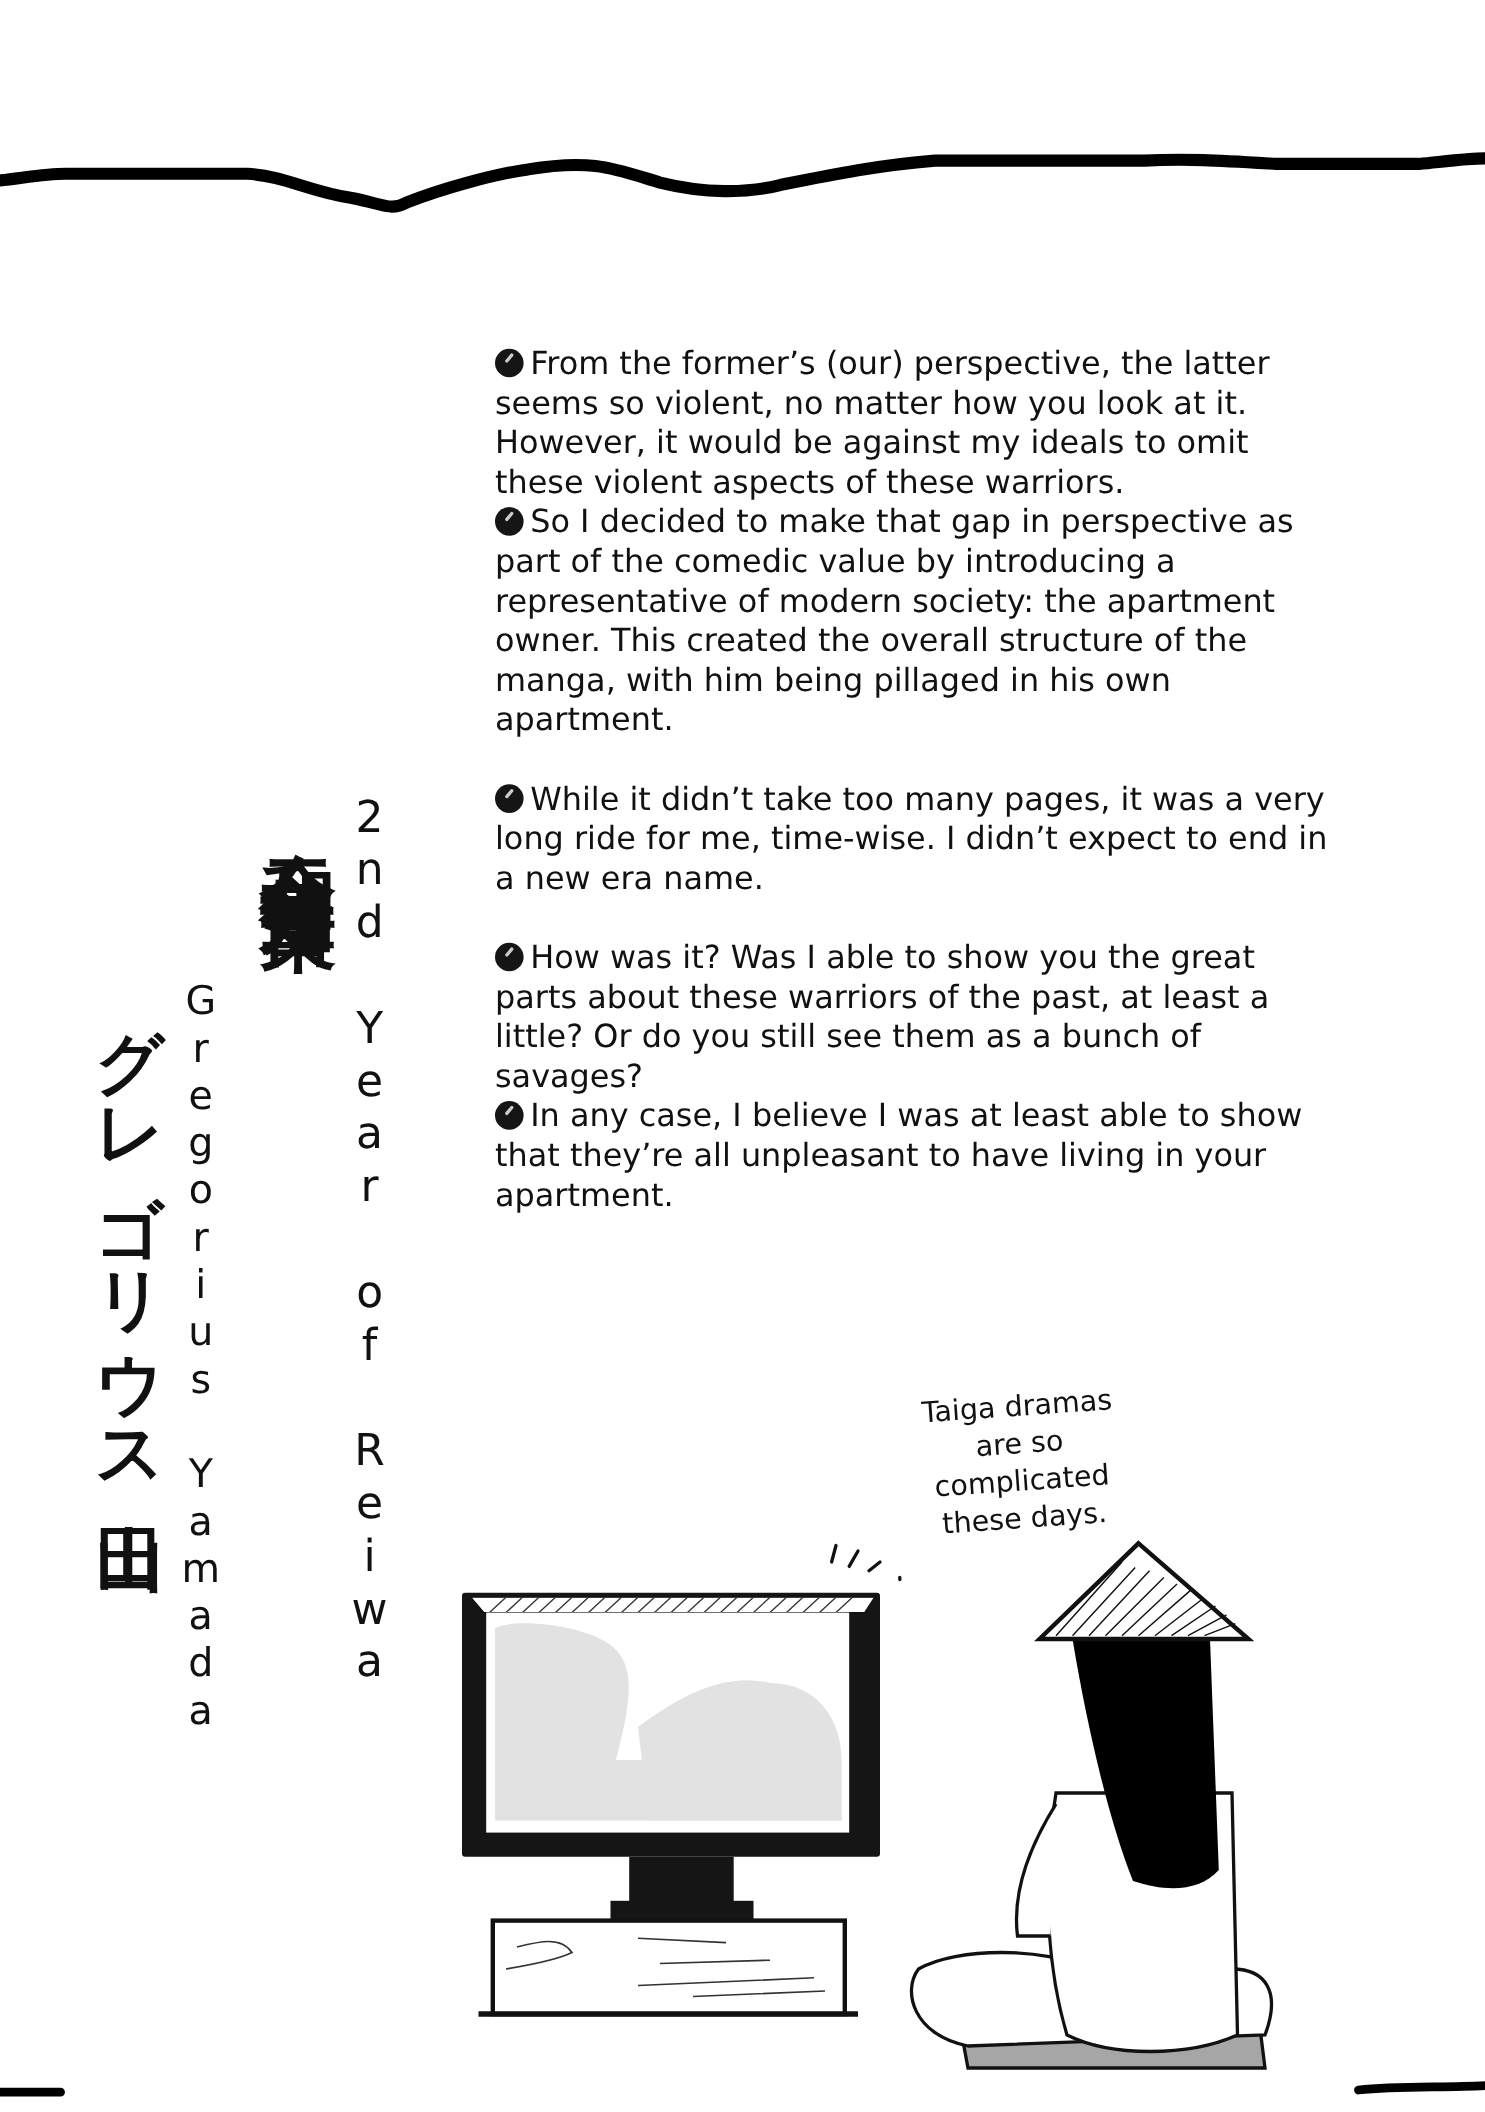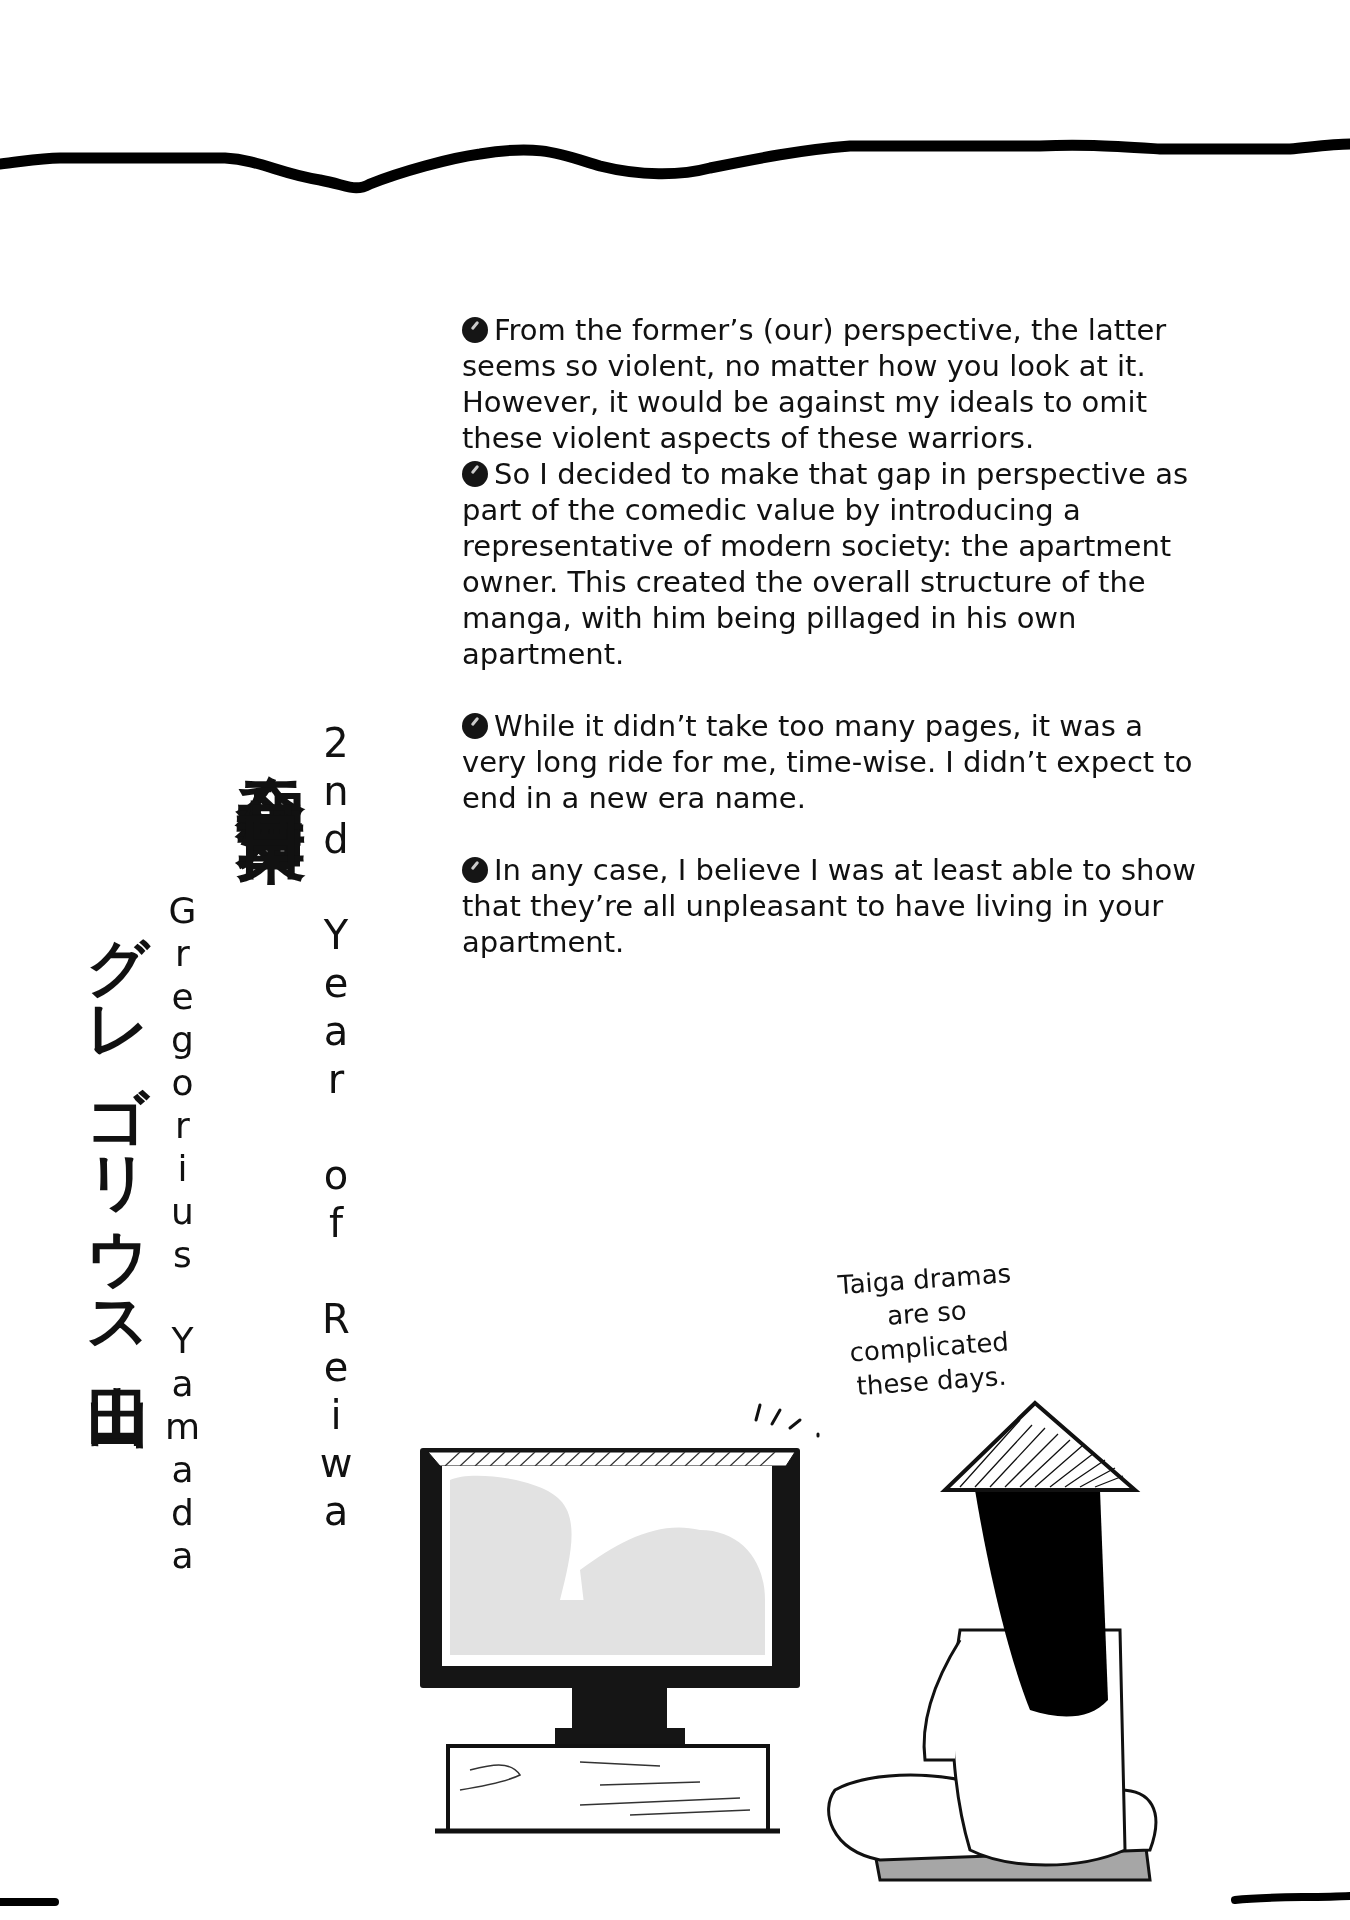--- a/index.html
+++ b/index.html
@@ -1,20 +1,20 @@
 <!DOCTYPE html>
 <html><head>
 <meta charset="utf-8">
 <style>
   html,body{margin:0;padding:0;background:#fff;}
   body{width:1350px;height:1920px;position:relative;overflow:hidden;font-family:"DejaVu Sans",sans-serif;color:#111;}
   .abs{position:absolute;}
   #wave-top{left:0;top:120px;width:1350px;height:100px;}
   #text-block{left:450px;top:312px;width:760px;font-size:29px;line-height:36px;color:#111;}
-  .para{margin:0 0 36px 12px;}
+  .para{margin:0 0 36px 0;}
   .item{display:block;}
   .bullet{display:inline-block;width:26px;height:26px;border-radius:50%;background:#151515;vertical-align:-3px;margin-right:6px;position:relative;}
   .bullet::after{content:"";position:absolute;left:8px;top:7px;width:10px;height:3px;background:#ccc;transform:rotate(-50deg);border-radius:2px;}
   .vcol{position:absolute;writing-mode:vertical-rl;text-orientation:upright;font-family:"DejaVu Sans",sans-serif;color:#111;letter-spacing:2px;}
   #date-en{left:312px;top:720px;font-size:40px;line-height:48px;}
   #date-jp{left:232px;top:720px;font-size:70px;font-weight:bold;line-height:80px;letter-spacing:6px;}
   #author-en{left:160px;top:890px;font-size:36px;line-height:44px;}
   #author-jp{left:82px;top:890px;font-size:62px;font-weight:bold;line-height:72px;letter-spacing:4px;}
   #speech{left:818px;top:1262px;width:220px;text-align:center;font-size:26px;line-height:34px;font-family:"DejaVu Sans",sans-serif;transform:rotate(-4deg);}
   #art{left:400px;top:1380px;width:840px;height:540px;}
@@ -30,20 +30,21 @@
 
 <div id="text-block" class="abs">
   <div class="para">
     <span class="item"><span class="bullet"></span><span>From the former’s (our) perspective, the latter seems so violent, no matter how you look at it. However, it would be against my ideals to omit these violent aspects of these warriors.</span></span>
     <span class="item"><span class="bullet"></span><span>So I decided to make that gap in perspective as part of the comedic value by introducing a representative of modern society: the apartment owner. This created the overall structure of the manga, with him being pillaged in his own apartment.</span></span>
   </div>
   <div class="para">
     <span class="item"><span class="bullet"></span><span>While it didn’t take too many pages, it was a very long ride for me, time-wise. I didn’t expect to end in a new era name.</span></span>
   </div>
   <div class="para">
+    <span class="item"><span class="bullet"></span><span>How was it? Was I able to show you the great parts about these warriors of the past, at least a little? Or do you still see them as a bunch of savages?</span></span>
     <span class="item"><span class="bullet"></span><span>In any case, I believe I was at least able to show that they’re all unpleasant to have living in your apartment.</span></span>
   </div>
 </div>
 
 <div id="date-en" class="vcol">2nd Year of Reiwa</div>
 <div id="date-jp" class="vcol">令和二年如月某日</div>
 <div id="author-en" class="vcol">Gregorius Yamada</div>
 <div id="author-jp" class="vcol">グレゴリウス山田</div>
 
 <div id="speech" class="abs">

